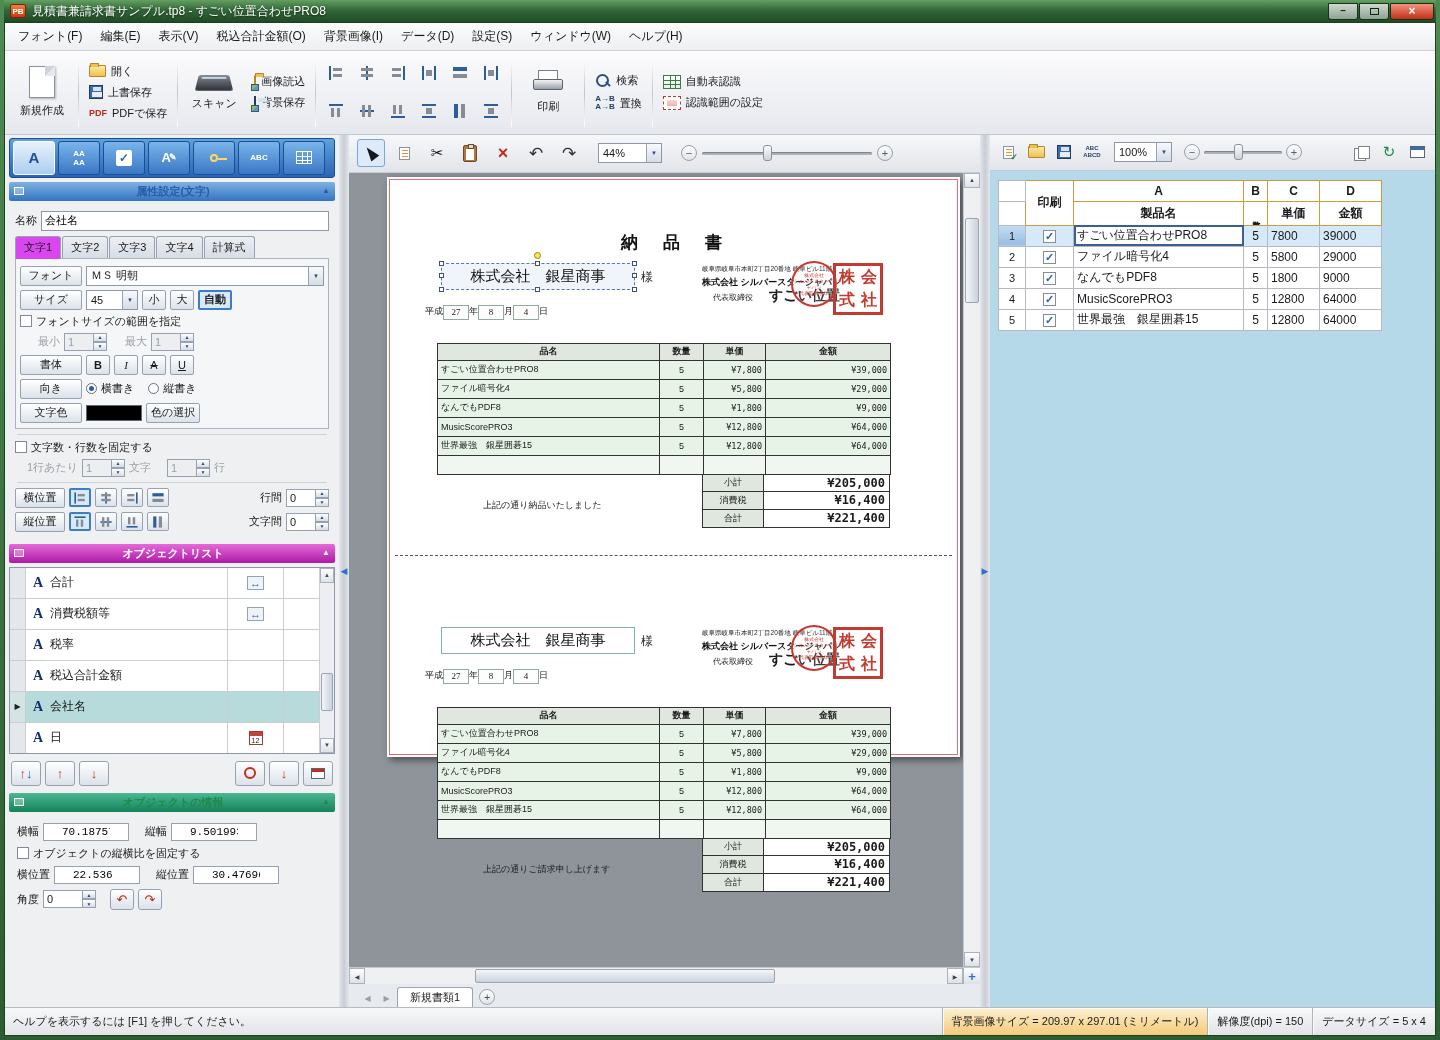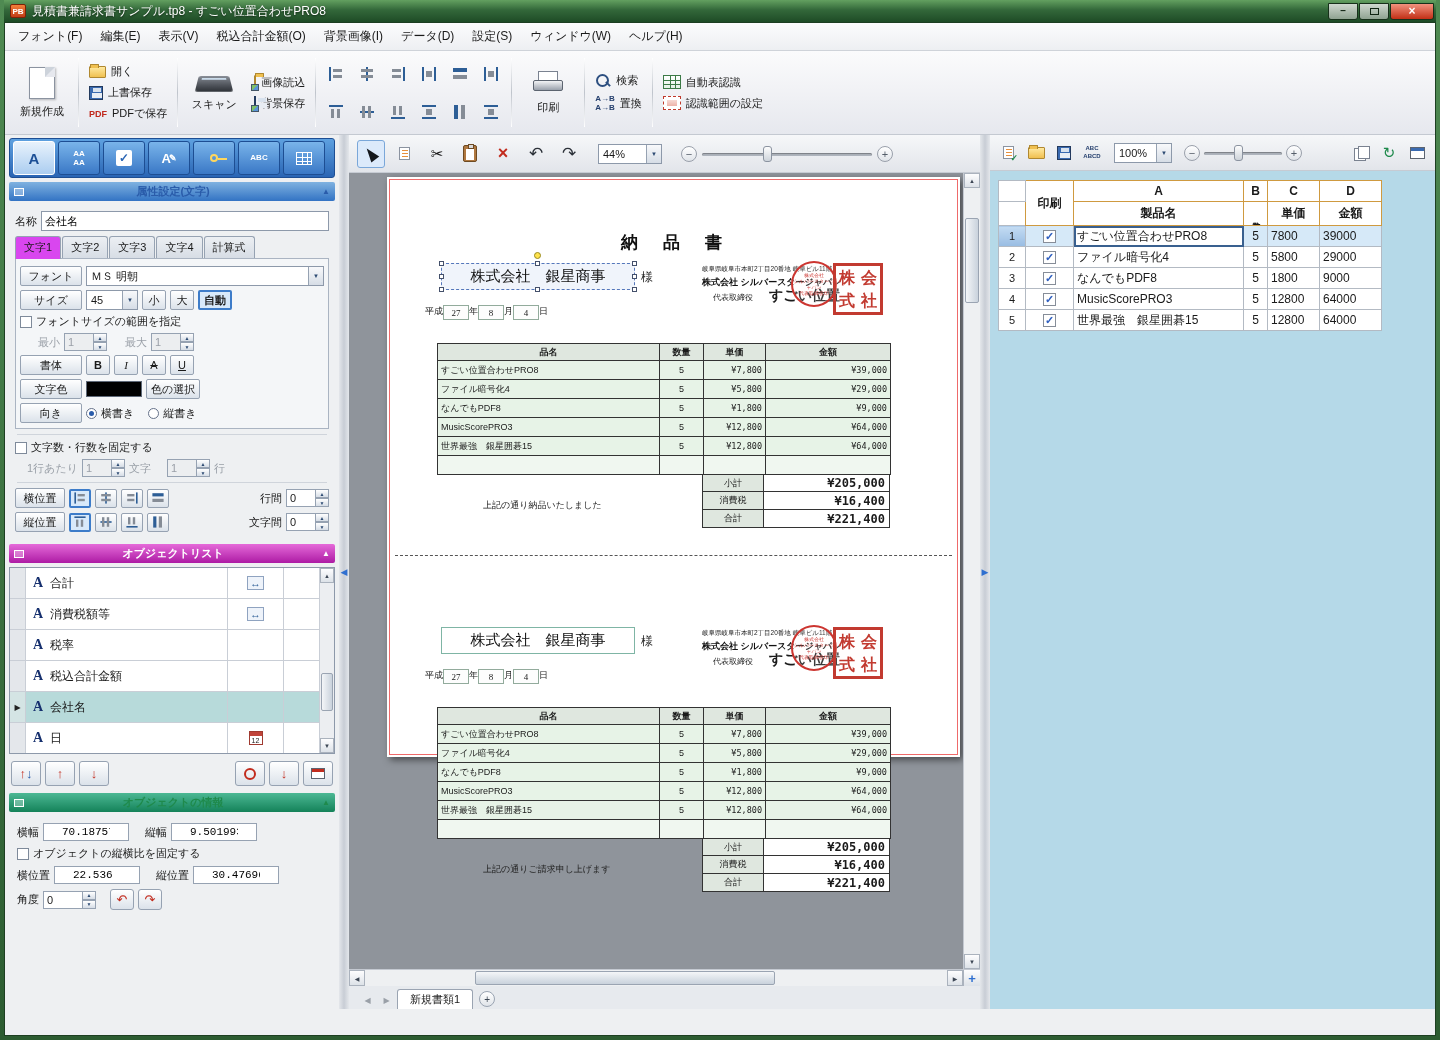--- a/index.html
+++ b/index.html
@@ -488,30 +488,30 @@
                 </span>
             </div>
             <div class="frow">
               <span class="btn-label">書体</span>
               <span class="mini bold">B</span>
               <span class="mini italic">I</span>
               <span class="mini strike">A</span>
               <span class="mini uline">U</span>
             </div>
             <div class="frow">
-              <span class="btn-label">文字色</span>
-              <span class="swatch"></span>
-              <span class="mini">色の選択</span>
-            </div>
-            <div class="frow">
               <span class="btn-label">向き</span>
               <span class="radio on"></span>
               <span class="flabel">横書き</span>
               <span class="radio" style="margin-left:10px;"></span>
               <span class="flabel">縦書き</span>
+            </div>
+            <div class="frow">
+              <span class="btn-label">文字色</span>
+              <span class="swatch"></span>
+              <span class="mini">色の選択</span>
             </div>
           </div>
           <div class="hsep"></div>
           <div class="frow">
             <span class="chk"></span>
             <span class="flabel">文字数・行数を固定する</span>
           </div>
           <div class="frow dis" style="margin-left:16px;">
             <span class="flabel">1行あたり</span>
             <span class="spin">
@@ -1071,15 +1071,21 @@
               <td class="qtyc">5</td>
               <td>12800</td>
               <td>64000</td>
             </tr>
           </tbody>
             </table>
         </div>
       </div>
     </div>
 
+    <div class="statusbar">
+      <span class="sb-help">ヘルプを表示するには [F1] を押してください。</span>
+      <span class="sb-seg orange">背景画像サイズ = 209.97 x 297.01 (ミリメートル)</span>
+      <span class="sb-seg">解像度(dpi) = 150</span>
+      <span class="sb-seg">データサイズ = 5 x 4</span>
+    </div>
 
   </div>
 </div>
 
 </body></html>

